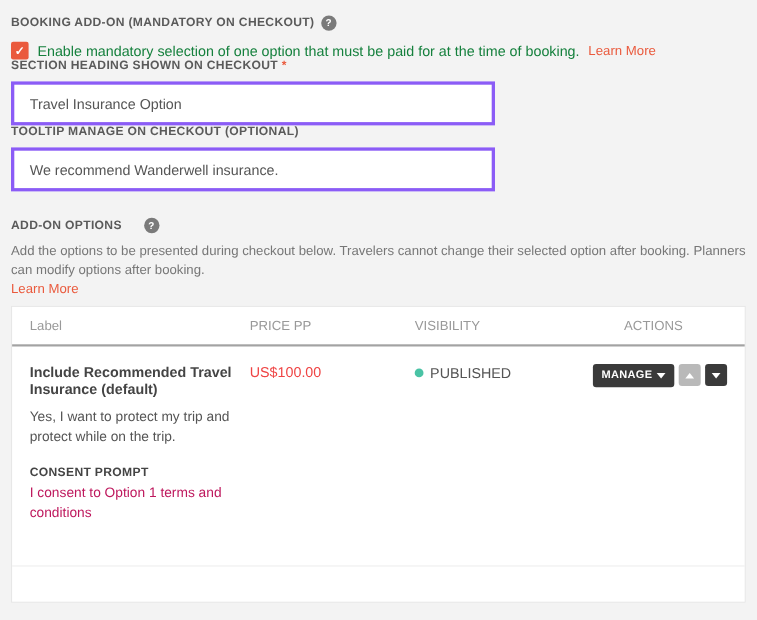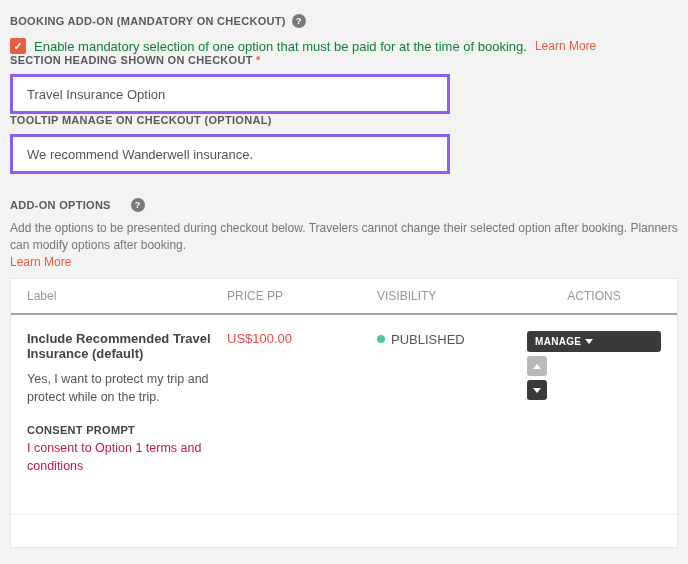--- a/index.html
+++ b/index.html
@@ -127,21 +127,20 @@
   .vis-wrap { display:inline-flex; align-items:center; gap:6px; color:#555;}
   .dot {
     width: 8px; height: 8px; border-radius: 50%;
     background: #4ac3a5;
     display: inline-block;
   }
   .actions {
     display: flex;
     gap: 4px;
     justify-content: flex-end;
-    flex-direction: column;
   }
   .btn-manage {
     background: #3a3a3a;
     color: #fff;
     font-size: 10px;
     font-weight: 700;
     padding: 5px 8px;
     border-radius: 3px;
     display: inline-flex;
     align-items: center;

